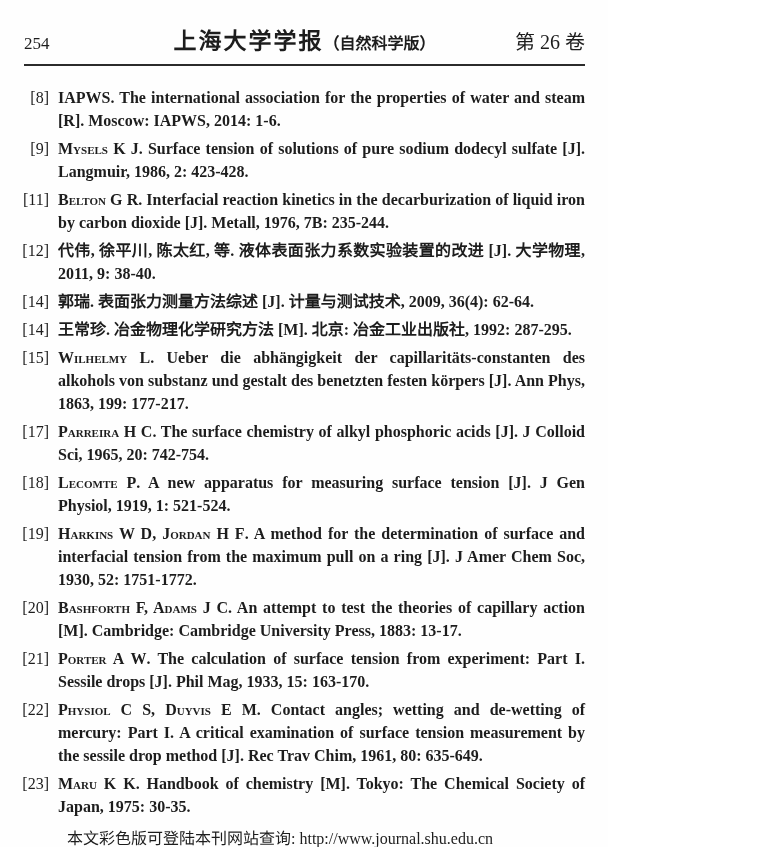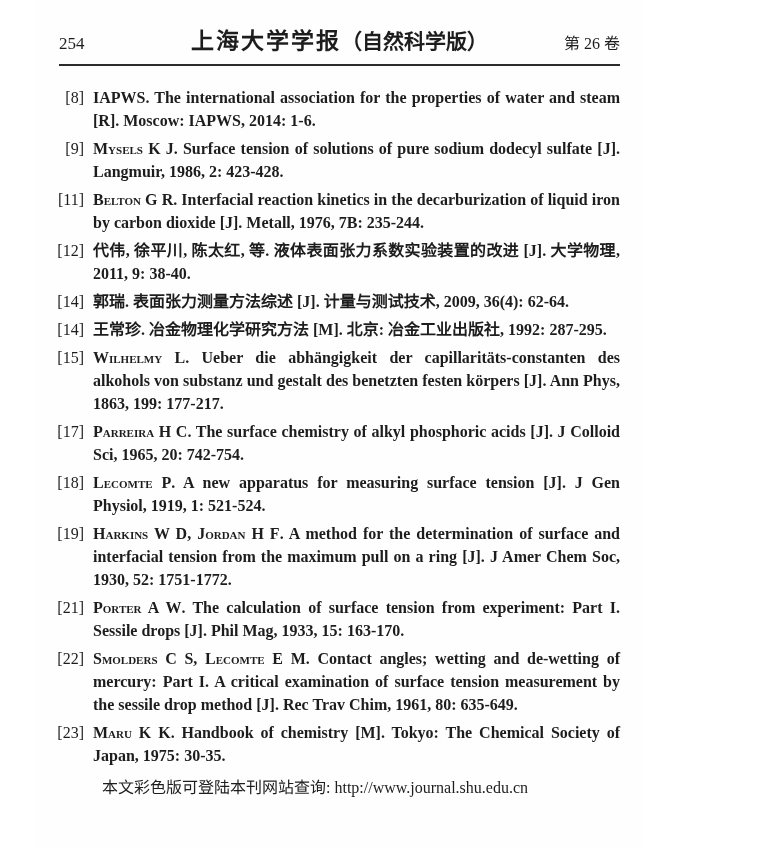--- a/index.html
+++ b/index.html
@@ -5,36 +5,35 @@
   * { box-sizing: border-box; }
   html, body { margin: 0; padding: 0; background: #ffffff; }
   .page {
     width: 608px;
     height: 847px;
     background: #fefefe;
     color: #1d1d1d;
     font-family: "Liberation Serif", "DejaVu Serif", serif;
     position: relative;
     overflow: hidden;
-    margin-left: 35px;
   }
   .header {
     display: flex;
     align-items: baseline;
     padding: 22px 23px 0 24px;
   }
   .header-left  { flex: 0 0 110px; font-size: 17px; }
   .header-center { flex: 1; text-align: center; white-space: nowrap; }
   .journal-title {
     font-size: 23px;
     font-weight: bold;
     letter-spacing: 2px;
   }
-  .journal-subtitle { font-size: 21px; font-weight: 600; }
-  .header-right { flex: 0 0 110px; text-align: right; font-size: 16px; }
+  .journal-subtitle { font-size: 16px; font-weight: 600; }
+  .header-right { flex: 0 0 110px; text-align: right; font-size: 20px; }
   .header-rule {
     border-bottom: 2px solid #2b2b2b;
     margin: 8px 23px 0 24px;
   }
   .refs {
     padding: 20px 23px 0 20px;
   }
   .ref-row {
     display: flex;
     margin-bottom: 5px;
@@ -117,29 +116,33 @@
   <div class="ref-row">
     <span class="ref-label">[18]</span>
     <span class="ref-text"><span class="sc">Lecomte P</span><span>. A new apparatus for measuring surface tension [J]. J Gen Physiol, 1919, 1: 521-524.</span></span>
   </div>
 
   <div class="ref-row">
     <span class="ref-label">[19]</span>
     <span class="ref-text"><span class="sc">Harkins W D, Jordan H F</span><span>. A method for the determination of surface and interfacial tension from the maximum pull on a ring [J]. J Amer Chem Soc, 1930, 52: 1751-1772.</span></span>
   </div>
 
+  <div class="ref-row">
+    <span class="ref-label">[20]</span>
+    <span class="ref-text"><span class="sc">Bashforth F, Adams J C</span><span>. An attempt to test the theories of capillary action [M]. Cambridge: Cambridge University Press, 1883: 13-17.</span></span>
+  </div>
 
   <div class="ref-row">
     <span class="ref-label">[21]</span>
     <span class="ref-text"><span class="sc">Porter A W</span><span>. The calculation of surface tension from experiment: Part I. Sessile drops [J]. Phil Mag, 1933, 15: 163-170.</span></span>
   </div>
 
   <div class="ref-row">
     <span class="ref-label">[22]</span>
-    <span class="ref-text"><span class="sc">Smolders C S, Lecomte E M</span><span>. Contact angles; wetting and de-wetting of mercury: Part I. A critical examination of surface tension measurement by the sessile drop method [J]. Rec Trav Chim, 1961, 80: 635-649.</span></span>
+    <span class="ref-text"><span class="sc">Physiol C S, Duyvis E M</span><span>. Contact angles; wetting and de-wetting of mercury: Part I. A critical examination of surface tension measurement by the sessile drop method [J]. Rec Trav Chim, 1961, 80: 635-649.</span></span>
   </div>
 
   <div class="ref-row">
     <span class="ref-label">[23]</span>
     <span class="ref-text"><span class="sc">Maru K K</span><span>. Handbook of chemistry [M]. Tokyo: The Chemical Society of Japan, 1975: 30-35.</span></span>
   </div>
 </div>
 
     <div class="footer-note">本文彩色版可登陆本刊网站查询: http://www.journal.shu.edu.cn</div>
   </div>

